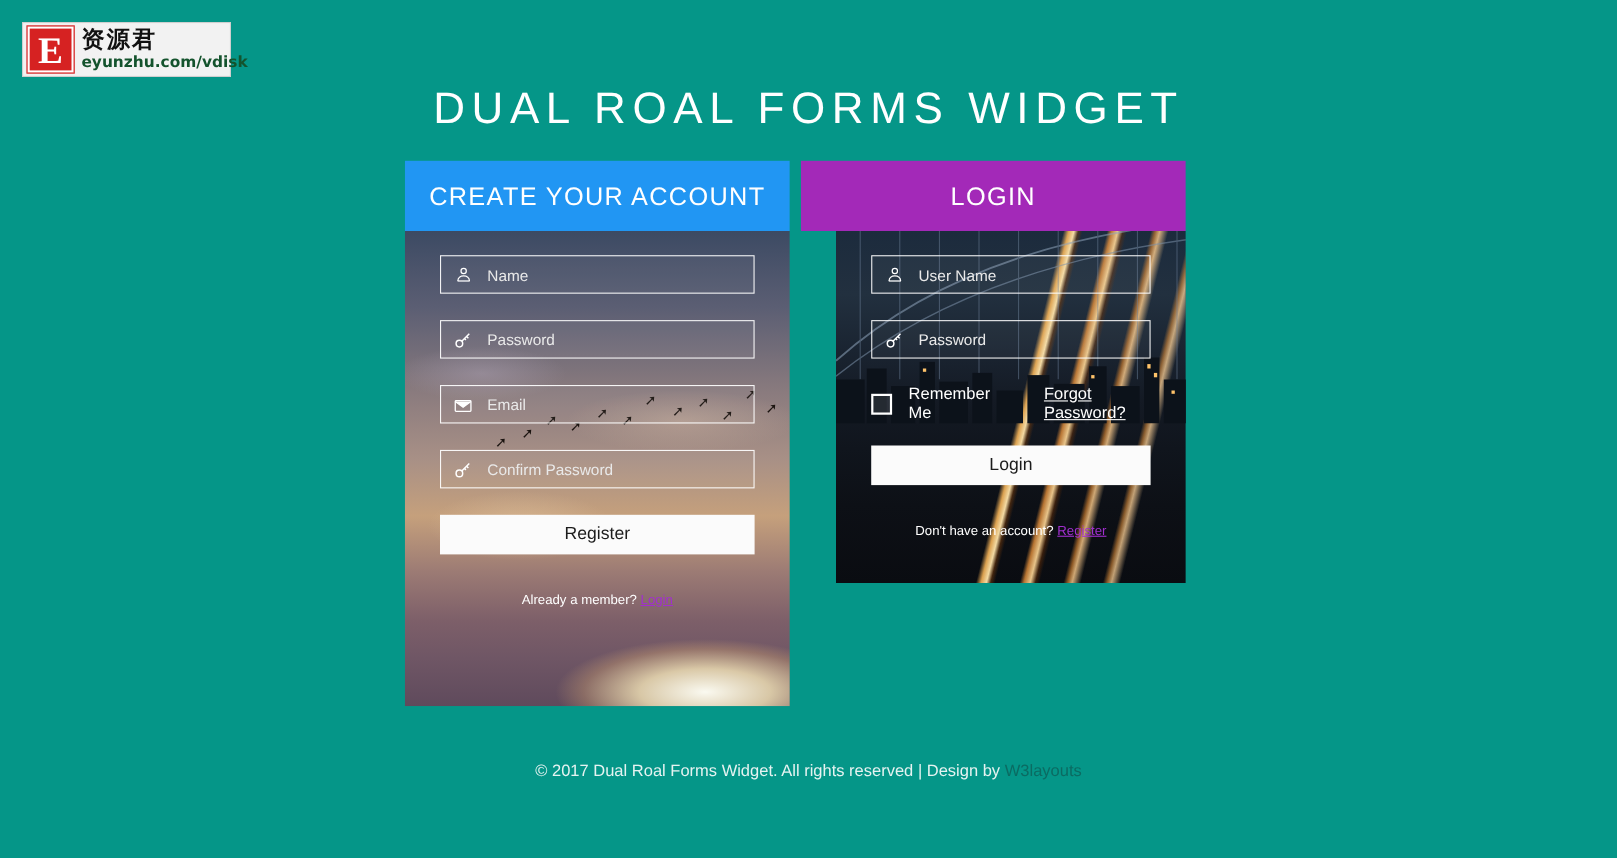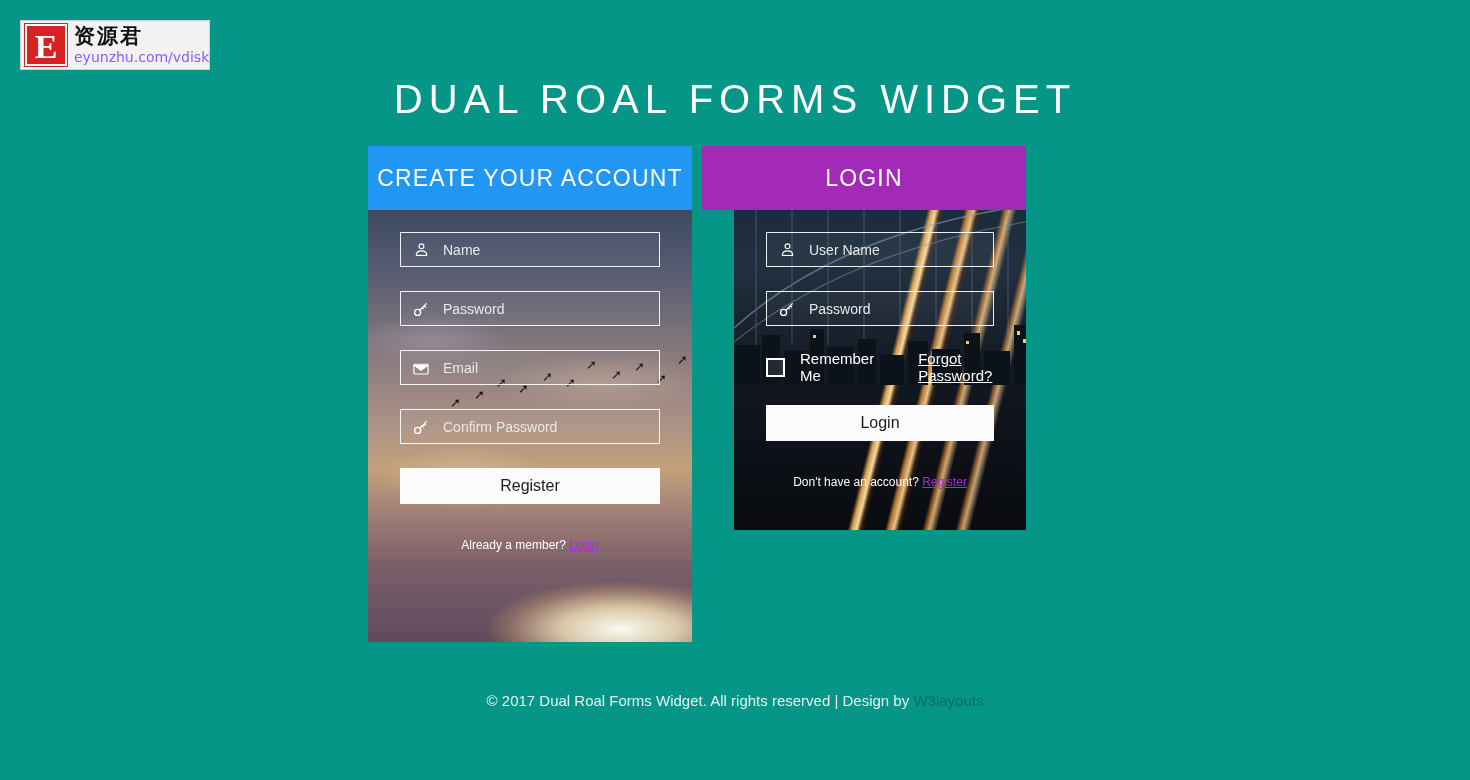--- a/index.html
+++ b/index.html
@@ -47,23 +47,23 @@
     line-height: 1;
   }
   .wm-cn {
     color: #111;
     font-size: 21px;
     font-weight: bold;
     letter-spacing: 2px;
     font-family: "DejaVu Sans", sans-serif;
   }
   .wm-url {
-    color: #8b5cf6;
+    color: #14532d;
     font-size: 14px;
-    font-weight: normal;
+    font-weight: bold;
     margin-top: 3px;
     font-family: "DejaVu Sans", sans-serif;
   }
 
   
   .page-title {
     position: absolute;
     top: 50px; left: 0; right: 0;
     text-align: center;
     color: #ffffff;
@@ -76,21 +76,21 @@
   .panels {
     position: absolute;
     left: 368px;
     top: 146px;
     width: 735px;
     display: flex;
     gap: 10px;
     align-items: flex-start;
   }
   .panel {
-    width: 324px;
+    width: 350px;
     position: relative;
     overflow: hidden;
   }
   .panel-head {
     height: 64px;
     display: flex;
     align-items: center;
     justify-content: center;
     color: #ffffff;
     font-size: 23px;

